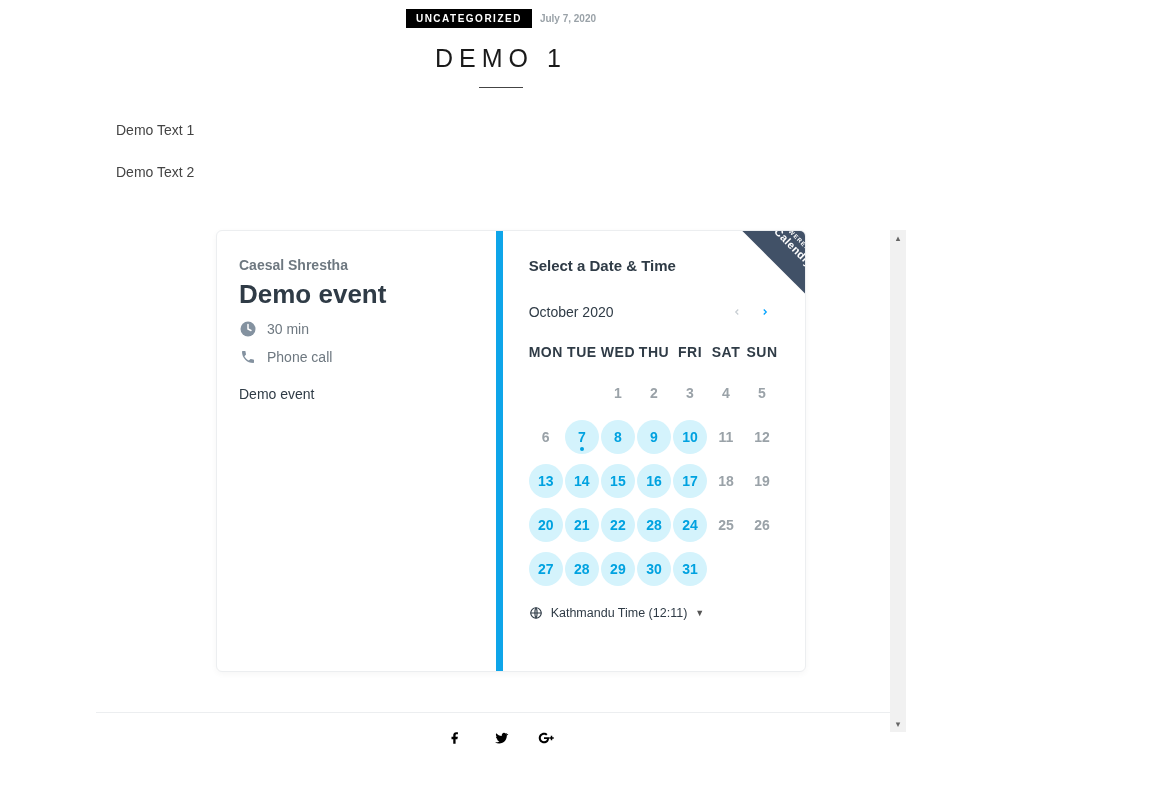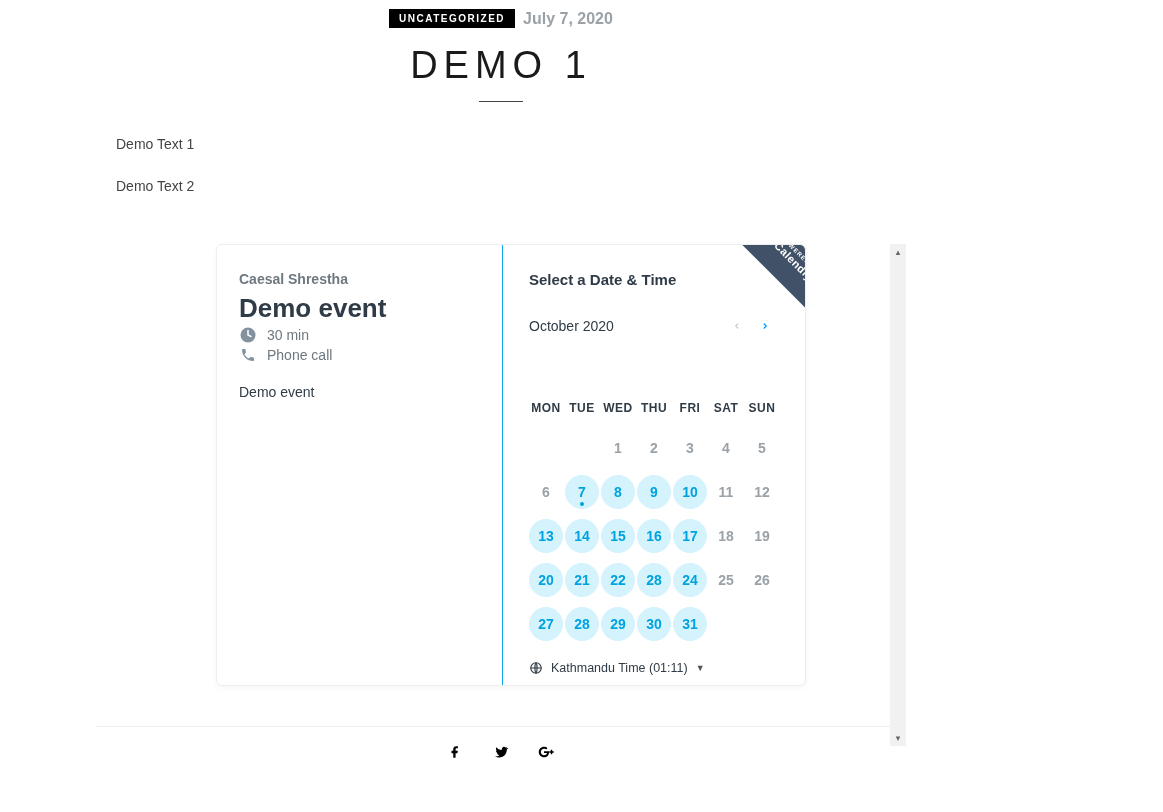--- a/index.html
+++ b/index.html
@@ -1,44 +1,44 @@
 <!DOCTYPE html>
 <html><head>
 <meta charset="utf-8">
 <style>
 * { margin: 0; padding: 0; box-sizing: border-box; }
 body { font-family: -apple-system, BlinkMacSystemFont, "Segoe UI", Helvetica, Arial, sans-serif; background: #fff; color: #333; }
 .page { width: 1002px; min-height: 812px; position: relative; }
 .post-header { text-align: center; padding-top: 8px; }
 .meta-row { display: inline-flex; align-items: center; gap: 8px; }
 .cat-badge { background: #000; color: #fff; font-size: 10px; font-weight: 700; letter-spacing: 1.5px; padding: 4px 10px; text-transform: uppercase; }
-.post-date { color: #9aa2a8; font-size: 16px; font-weight: 600; }
-.post-title { font-size: 38px; font-weight: 500; letter-spacing: 6px; margin-top: 16px; color: #1a1a1a; }
+.post-date { color: #9aa2a8; font-size: 10px; font-weight: 600; }
+.post-title { font-size: 25px; font-weight: 500; letter-spacing: 6px; margin-top: 16px; color: #1a1a1a; }
 .title-underline { width: 44px; height: 1px; background: #444; margin: 14px auto 0; }
 .content { padding: 34px 96px 0 116px; }
 .content p { color: #444; font-size: 14px; margin-bottom: 26px; }
 .embed-wrap { position: relative; margin-top: 12px; }
 .scroll-track { position: absolute; right: 0; top: 0; width: 16px; height: 502px; background: #f1f1f1; }
 .scroll-btn { width: 16px; height: 16px; background: #f1f1f1; display: flex; align-items: center; justify-content: center; font-size: 9px; color: #666; cursor: pointer; }
 .scroll-btn.bt { position: absolute; bottom: 0; }
 .widget { margin: 50px 100px 0 100px; background: #fff; border: 1px solid #eceef0; border-radius: 6px; box-shadow: 0 2px 6px rgba(0,0,0,0.04); display: flex; height: 442px; overflow: hidden; position: relative; }
-.pane-left { width: 320px; padding: 26px 22px; border-right: 1px solid #0ea5e9; }
+.pane-left { width: 320px; padding: 26px 22px; border-right: 7px solid #0ea5e9; }
 .host-name { color: #6e7880; font-size: 14px; font-weight: 600; }
 .event-title { color: #2f3b46; font-size: 26px; font-weight: 700; margin-top: 6px; }
-.meta-item { display: flex; align-items: center; gap: 10px; color: #6e7880; font-size: 14px; margin-top: 2px; font-weight: 500; }
+.meta-item { display: flex; align-items: center; gap: 10px; color: #6e7880; font-size: 14px; margin-top: 10px; font-weight: 500; }
 .icon-circle { width: 18px; height: 18px; display: inline-flex; align-items: center; justify-content: center; }
 .event-desc { color: #2f3b46; font-size: 14px; margin-top: 20px; }
 .pane-right { flex: 1; padding: 26px 26px 20px 26px; position: relative; }
 .right-title { color: #2f3b46; font-size: 15px; font-weight: 700; }
 .month-row { display: flex; align-items: center; margin-top: 24px; }
 .month-label { color: #2f3b46; font-size: 14px; font-weight: 500; flex: 1; }
 .nav-btn { width: 28px; height: 28px; display: inline-flex; align-items: center; justify-content: center; cursor: pointer; color: #00a2ff; font-size: 14px; }
 .nav-btn.disabled { color: #c8ced3; cursor: default; }
 .cal-grid { margin-top: 18px; display: grid; grid-template-columns: repeat(7, 1fr); row-gap: 6px; column-gap: 2px; }
-.dow { text-align: center; font-size: 12px; font-weight: 700; letter-spacing: 0.5px; color: #2f3b46; text-transform: uppercase; padding-bottom: 8px; margin-top: 43px; }
+.dow { text-align: center; font-size: 14px; font-weight: 700; letter-spacing: 0.5px; color: #2f3b46; text-transform: uppercase; padding-bottom: 8px; }
 .day-cell { display: flex; align-items: center; justify-content: center; height: 38px; }
 .day-num { width: 34px; height: 34px; border-radius: 50%; display: inline-flex; align-items: center; justify-content: center; font-size: 14px; font-weight: 600; color: #9aa2a8; position: relative; }
 .day-num.avail { background: #d4f3fc; color: #00a2e0; cursor: pointer; }
 .day-num.today::after { content: ""; position: absolute; bottom: 3px; left: 50%; transform: translateX(-50%); width: 4px; height: 4px; border-radius: 50%; background: #00a2e0; }
 .tz-row { margin-top: 18px; display: inline-flex; align-items: center; gap: 8px; color: #2f3b46; font-size: 12.5px; font-weight: 500; cursor: pointer; }
 .tz-row .caret { font-size: 9px; color: #555; }
 .ribbon { position: absolute; top: 0; right: 0; width: 92px; height: 92px; overflow: hidden; }
 .ribbon-band { position: absolute; width: 170px; height: 56px; background: #415167; transform: rotate(45deg); top: -14px; left: -2px; display: flex; flex-direction: column; align-items: center; justify-content: center; color: #fff; }
 .ribbon-small { font-size: 6px; letter-spacing: 1px; font-weight: 600; }
 .ribbon-big { font-size: 11px; font-weight: 700; letter-spacing: 0.5px; }
@@ -222,21 +222,21 @@
               <div class="day-cell"></div>
               <div class="day-cell"></div>
             </div>
           <div class="tz-row">
             <span>
               <svg width="14" height="14" viewBox="0 0 24 24" fill="none" stroke="#2f3b46" stroke-width="2">
                   <circle cx="12" cy="12" r="9"></circle>
                   <path d="M3 12h18M12 3c2.5 3 2.5 15 0 18M12 3c-2.5 3-2.5 15 0 18"></path>
                 </svg>
             </span>
-            <span>Kathmandu Time (01:11)</span>
+            <span>Kathmandu Time (12:11)</span>
             <span class="caret">▼</span>
           </div>
         </div>
       </div>
     </div>
   </div>
 
   <div class="divider"></div>
   <div class="social-row">
     <span class="social-icon">

